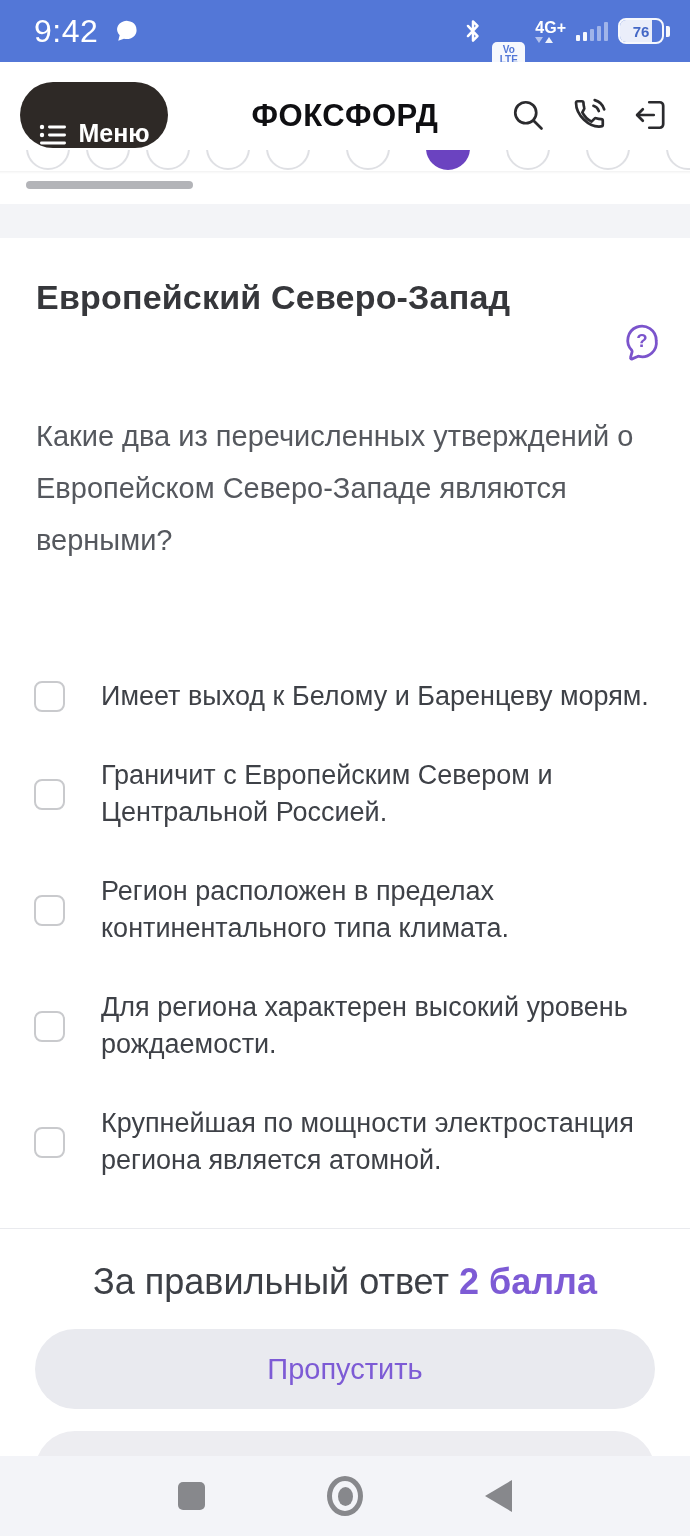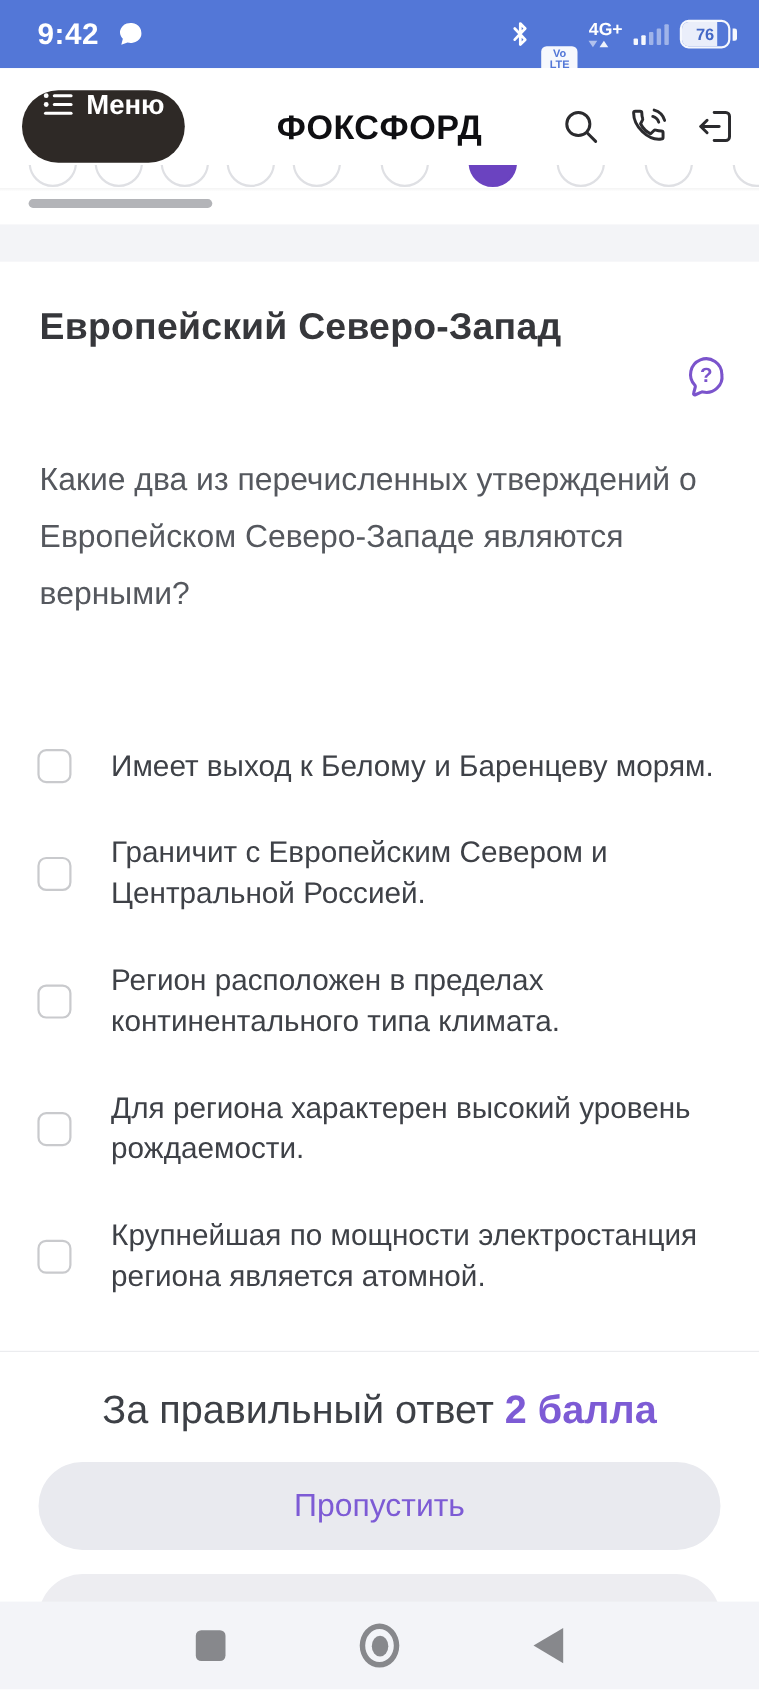--- a/index.html
+++ b/index.html
@@ -4,21 +4,21 @@
 <style>
   * { margin:0; padding:0; box-sizing:border-box; }
   html,body { width:690px; height:1536px; overflow:hidden; }
   body { font-family:"Liberation Sans", sans-serif; background:#ffffff; position:relative; }
 
   
   .status-bar { position:absolute; top:0; left:0; width:690px; height:62px;
     background:#5377d7; display:flex; align-items:center; justify-content:space-between;
     padding:0 20px 0 34px; color:#fff; }
   .sb-left { display:flex; align-items:center; gap:16px; }
-  .sb-time { font-size:27px; font-weight:700; letter-spacing:.5px; }
+  .sb-time { font-size:32px; font-weight:400; letter-spacing:.5px; }
   .sb-right { display:flex; align-items:center; gap:10px; }
   .volte-badge { background:rgba(255,255,255,.95); color:#5377d7; border-radius:5px;
     width:33px; height:27px; display:flex; flex-direction:column; align-items:center;
     justify-content:center; font-weight:700;margin-top:48px; }
   .volte-badge span { font-size:10px; line-height:10px; }
   .net-block { display:flex; flex-direction:column; align-items:flex-start; }
   .net-type { font-size:16px; font-weight:700; line-height:16px; }
   .net-arrows { display:flex; gap:2px; margin-top:1px; }
   .tri-up { width:0; height:0; border-left:4px solid transparent; border-right:4px solid transparent;
     border-bottom:6px solid rgba(255,255,255,.9); }
@@ -30,21 +30,21 @@
   .battery { position:relative; width:46px; height:26px; border:2.5px solid rgba(255,255,255,.95);
     border-radius:8px; display:flex; align-items:center; justify-content:center; overflow:hidden; }
   .battery .fill { position:absolute; left:0; top:0; bottom:0; width:76%; background:rgba(255,255,255,.88); }
   .battery .pct { position:relative; font-size:15px; font-weight:700; color:#4468c6; }
   .battery-tip { width:4px; height:11px; background:rgba(255,255,255,.95);
     border-radius:0 2px 2px 0; margin-left:2px; }
 
   
   .app-header { position:absolute; top:62px; left:0; width:690px; height:142px; background:#fff; }
   .menu-btn { position:absolute; left:20px; top:20px; width:148px; height:66px; border-radius:33px;
-    background:#2e2926; color:#fff; display:flex; align-items:flex-start; justify-content:center;
+    background:#2e2926; color:#fff; display:flex; align-items:flex-end; justify-content:center;
     gap:10px; border:none; cursor:pointer; }
   .menu-btn .label { font-size:25px; font-weight:700; }
   .logo { position:absolute; left:50%; top:36px; transform:translateX(-50%);
     font-size:31px; font-weight:800; letter-spacing:.5px; color:#0f0f12; }
   .hdr-icons { position:absolute; right:22px; top:34px; display:flex; align-items:center; gap:24px; }
   .hdr-icons .icon-btn { background:none; border:none; cursor:pointer; padding:0;
     display:flex; align-items:center; }
 
   
   .qnav { position:absolute; left:0; top:88px; width:690px; height:24px; overflow:hidden; }

